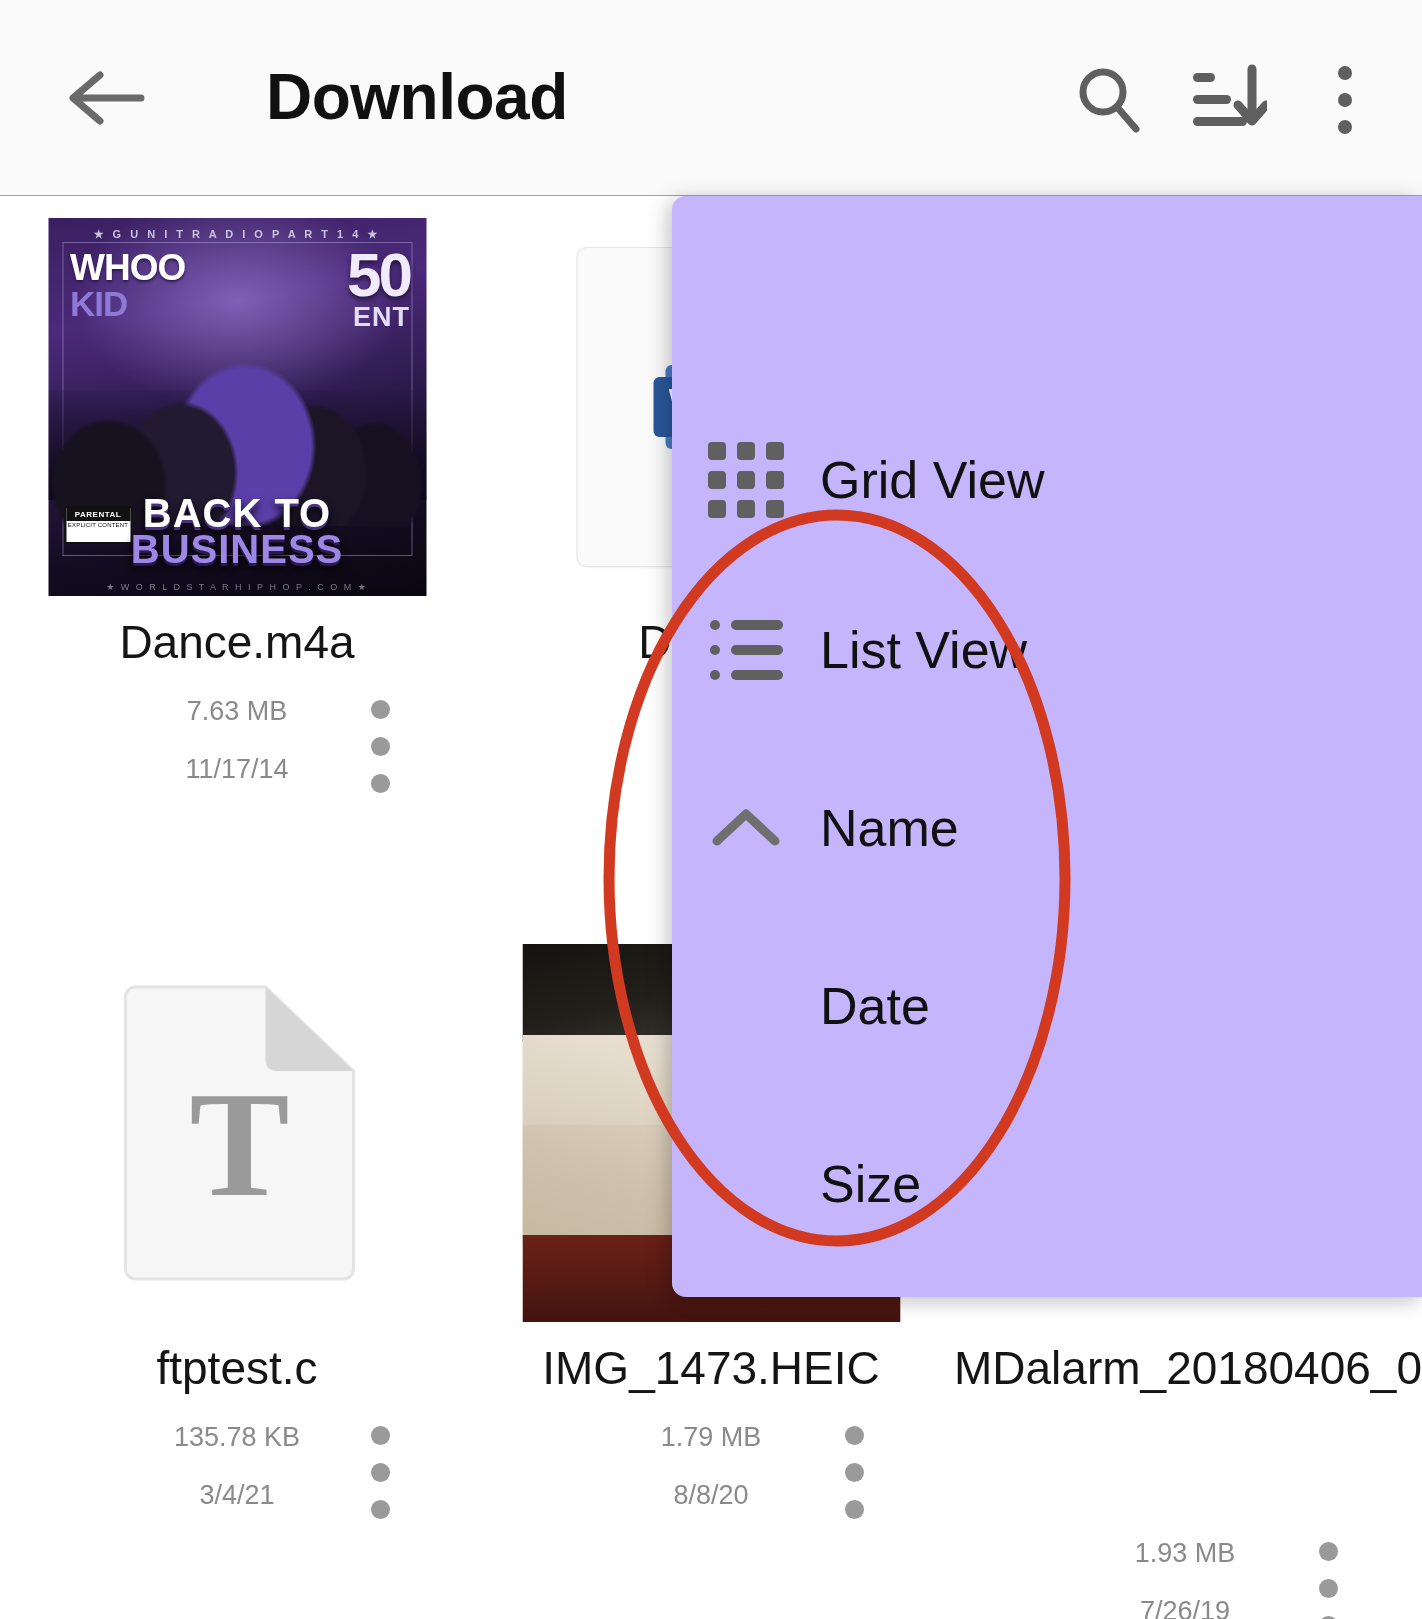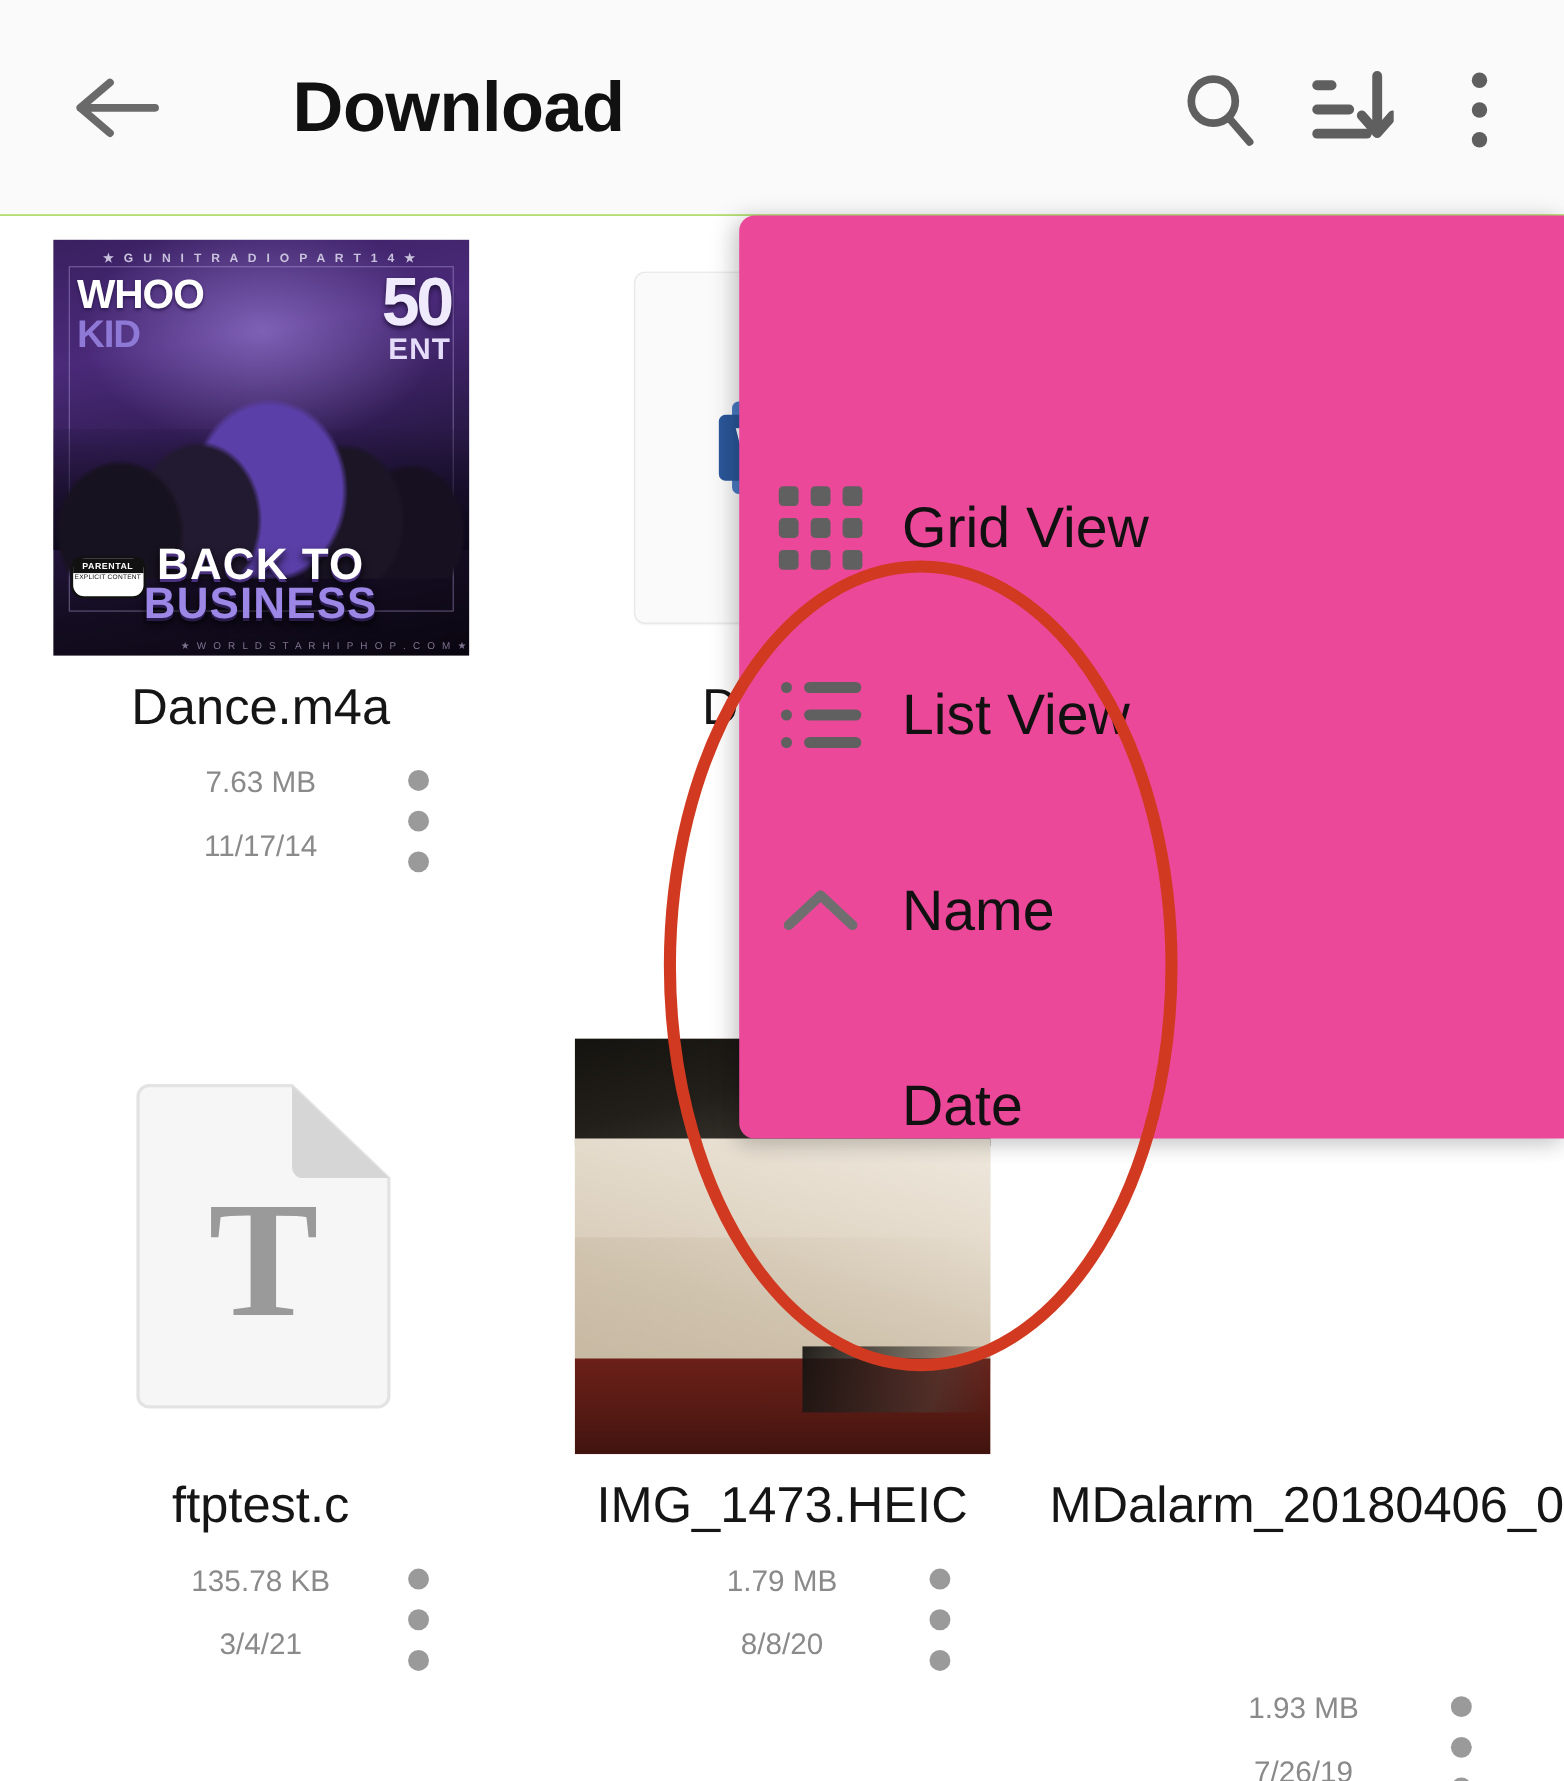--- a/index.html
+++ b/index.html
@@ -93,28 +93,28 @@
   .album .ent{position:absolute;right:16px;top:84px;color:#e4dcf8;font-size:27px;font-weight:bold;letter-spacing:1px;}
   .album .skyline{position:absolute;left:0;right:0;bottom:96px;height:110px;
     background:linear-gradient(to top, rgba(12,8,24,.95), rgba(40,24,72,.25));}
   .album .crowd{position:absolute;left:0;right:0;bottom:70px;height:190px;
     background:
       radial-gradient(ellipse 26% 58% at 16% 78%, #17121f 0%, #17121f 55%, transparent 60%),
       radial-gradient(ellipse 25% 62% at 35% 72%, #221a30 0%, #221a30 56%, transparent 61%),
       radial-gradient(ellipse 30% 70% at 52% 58%, #5b3fa8 0%, #5b3fa8 58%, transparent 63%),
       radial-gradient(ellipse 24% 60% at 70% 72%, #1b1526 0%, #1b1526 56%, transparent 61%),
       radial-gradient(ellipse 22% 55% at 86% 78%, #171020 0%, #171020 55%, transparent 60%);}
-  .album .adv{position:absolute;left:16px;bottom:52px;width:64px;height:34px;background:#ffffff;border:2px solid #111;border-radius:12px;}
+  .album .adv{position:absolute;left:16px;bottom:52px;width:64px;height:34px;background:#ffffff;border:2px solid #111;border-radius:2px;}
   .album .adv b{display:block;background:#111;color:#fff;font-size:8px;text-align:center;letter-spacing:.5px;line-height:13px;}
   .album .adv s{display:block;text-decoration:none;color:#111;font-size:6px;text-align:center;line-height:9px;letter-spacing:.2px;}
   .album .bt{position:absolute;left:0;right:0;bottom:60px;text-align:center;
     color:#ffffff;font-size:40px;font-weight:bold;letter-spacing:1px;text-shadow:0 3px 0 #4a3180, 0 5px 8px #000;}
   .album .bs{position:absolute;left:0;right:0;bottom:24px;text-align:center;
     color:#9d87e6;font-size:40px;font-weight:bold;letter-spacing:1px;text-shadow:0 3px 0 #2a1b4d, 0 5px 8px #000;}
-  .album .ftr{position:absolute;left:0;right:0;bottom:4px;text-align:right;color:#7d7490;font-size:9px;letter-spacing:2px;}
+  .album .ftr{position:absolute;left:0;right:0;bottom:4px;text-align:center;color:#7d7490;font-size:9px;letter-spacing:2px;}
   .album .frame{position:absolute;left:14px;top:24px;right:14px;bottom:40px;border:1px solid rgba(190,175,230,.45);}
 
   
   .doccard{
     width:268px;height:318px;background:#fafafa;
     border:1px solid #e6e6e6;border-radius:10px;
     position:relative;
     box-shadow:0 1px 2px rgba(0,0,0,.05);
   }
   .wordicon{position:absolute;left:50%;top:50%;transform:translate(-50%,-50%);}
@@ -133,22 +133,22 @@
     background:linear-gradient(195deg,#efe8dd 0%,#e2d8c8 40%,#d6cab6 72%,#cbbda8 100%);}
   .photo .p2b{position:absolute;left:0;right:0;top:48%;height:30%;
     background:linear-gradient(200deg, rgba(214,202,182,.0), rgba(198,183,160,.75));}
   .photo .p3{position:absolute;left:0;right:0;bottom:0;height:23%;
     background:linear-gradient(180deg,#6b2018 0%,#561a14 55%,#41140f 100%);}
   .photo .p4{position:absolute;right:0;bottom:10%;width:45%;height:16%;
     background:linear-gradient(110deg, rgba(20,18,16,.92), rgba(70,64,58,.5) 70%, transparent);}
 
   
   .menu{
-    position:absolute;left:672px;top:196px;width:750px;height:839px;
-    background:#ec4899;
+    position:absolute;left:672px;top:196px;width:750px;height:1101px;
+    background:#c4b5fd;
     border-radius:14px 0 0 14px;
     box-shadow:-6px 2px 22px rgba(0,0,0,.16), 0 6px 18px rgba(0,0,0,.10);
     overflow:hidden;
   }
   .mi{
     position:absolute;left:0;width:750px;height:auto;
     display:flex;align-items:center;cursor:pointer;
   }
   .mi .mi-ic{width:148px;display:flex;justify-content:center;align-items:center;}
   .mi .mi-lb{font-size:52px;color:#111111;line-height:60px;white-space:nowrap;}

